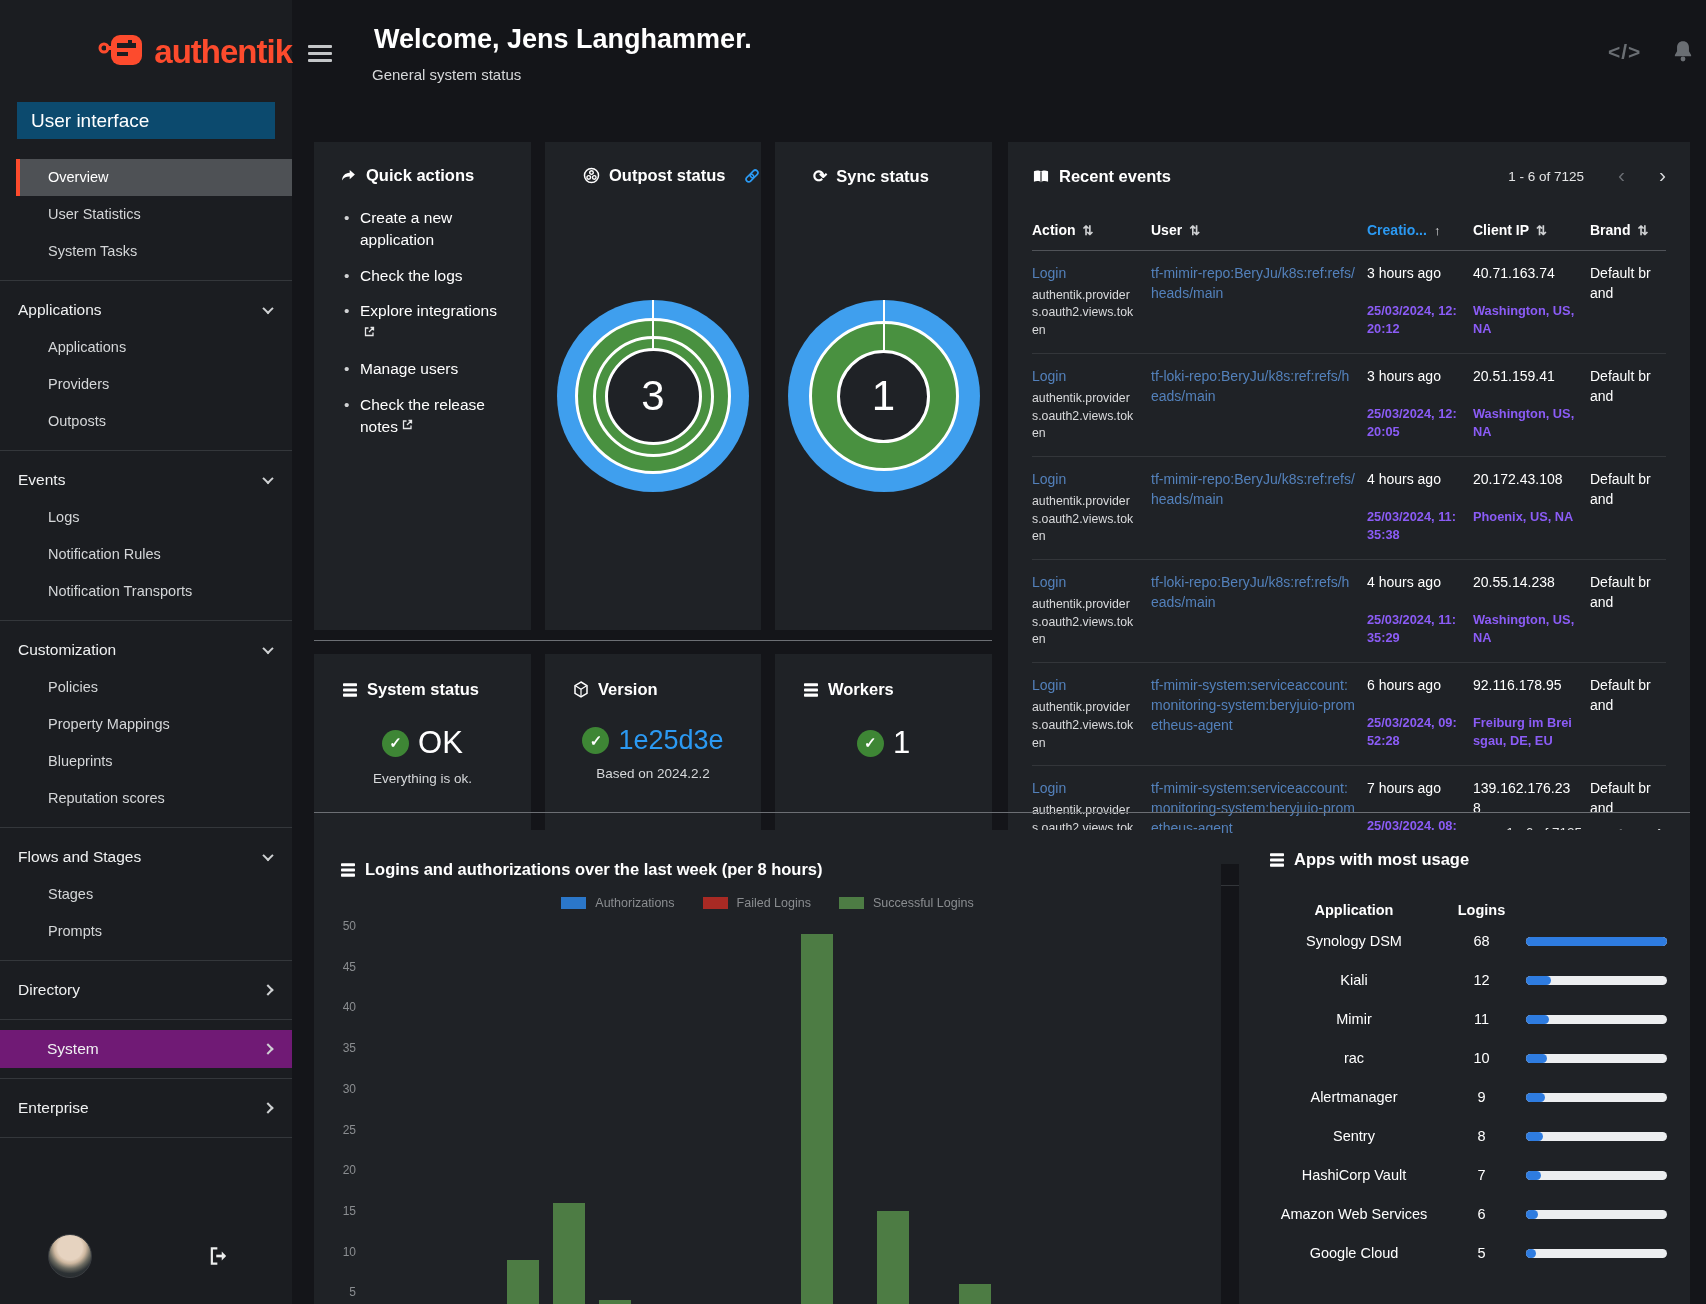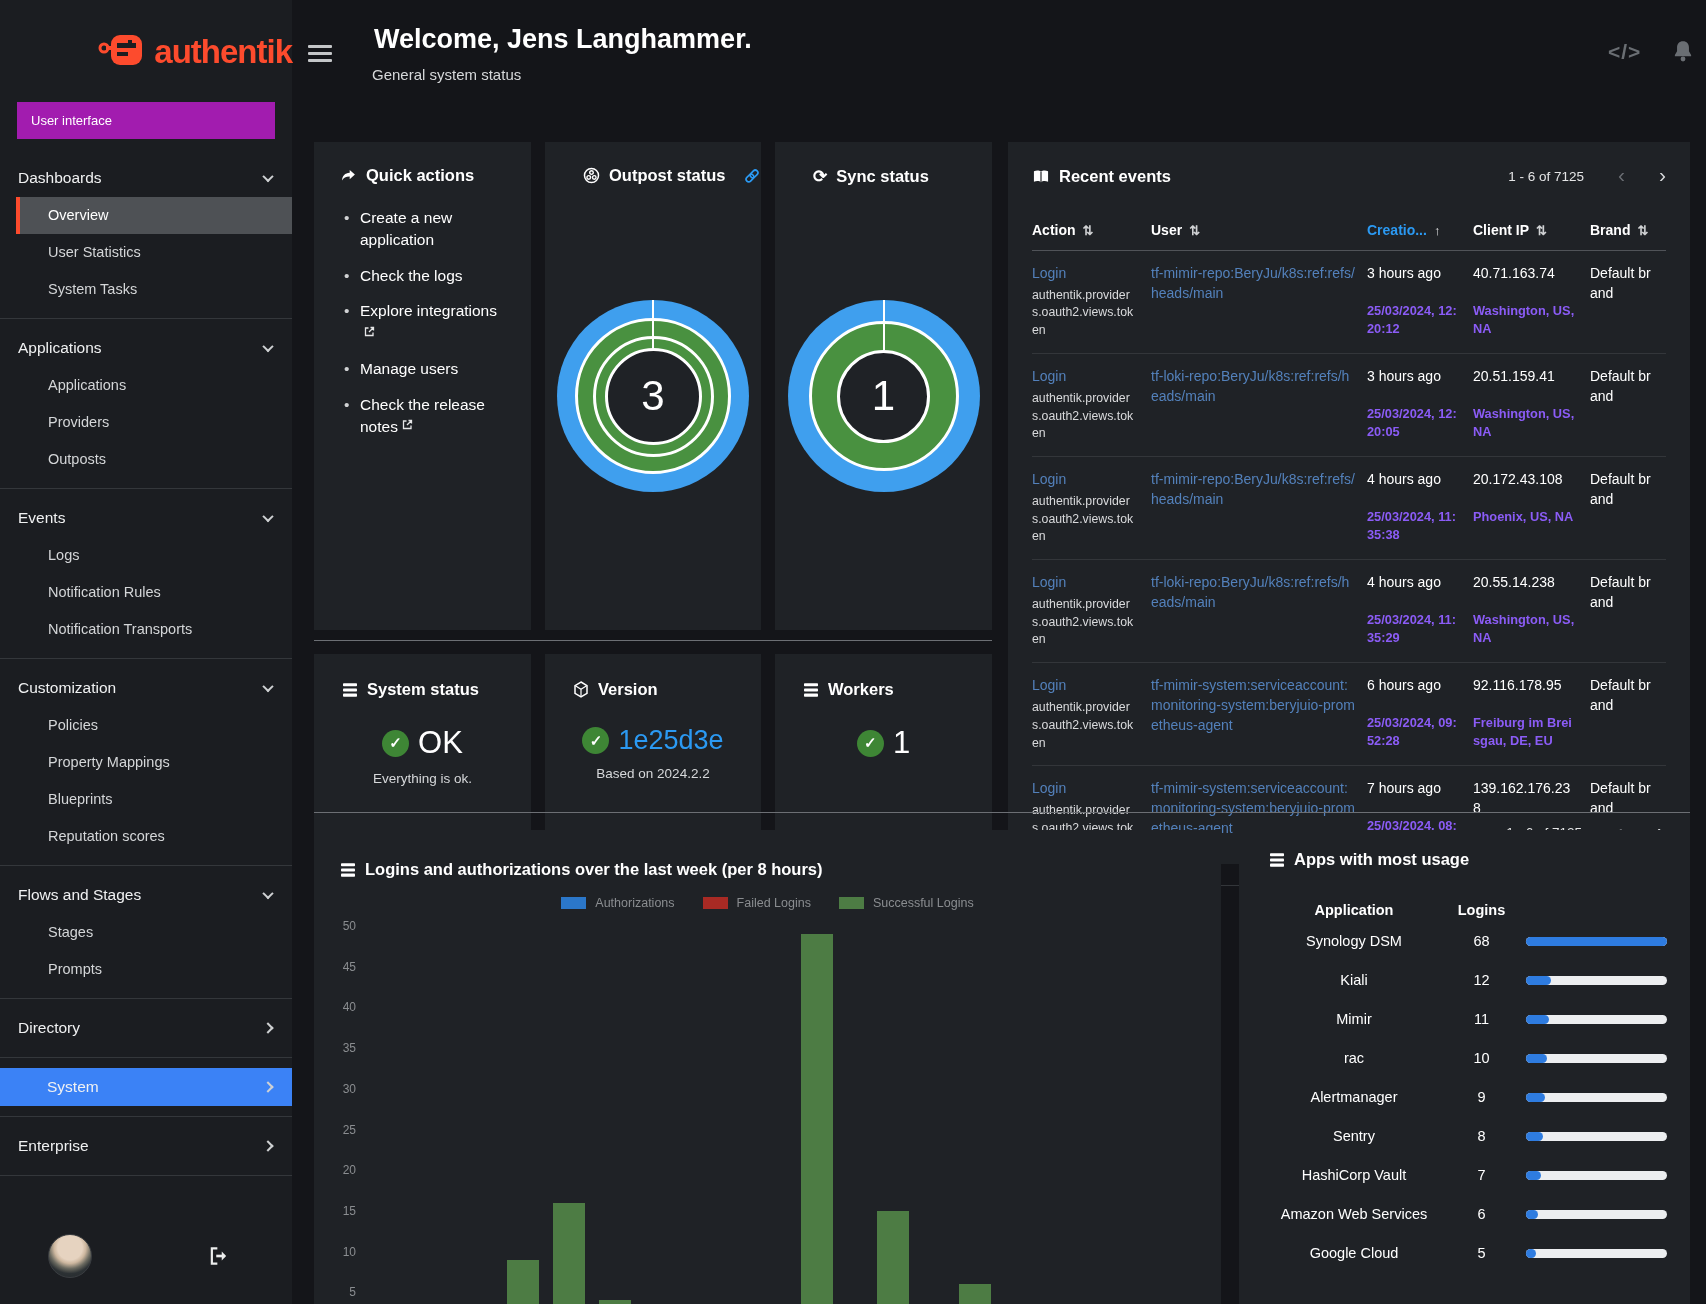--- a/index.html
+++ b/index.html
@@ -6,26 +6,26 @@
   html,body { width:1706px; height:1304px; overflow:hidden; background:#141519;
     font-family:"Liberation Sans", sans-serif; color:#fff; }
   body { position:relative; }
 
   
   .sidebar { position:absolute; left:0; top:0; width:292px; height:1304px;
     background:#1b1d21; z-index:5; }
   .logo { display:flex; align-items:center; gap:10px; padding:32px 0 0 34px;justify-content:flex-end; }
   .logo-text { color:#fd4b2d; font-size:33px; font-weight:bold; letter-spacing:-1px; }
   .ui-btn { display:block; width:258px; margin:30px 0 0 17px; height:37px;
-    background:#a21caf; color:#fff; border:none; font-size:13px; text-align:left;
+    background:#0c4a6e; color:#fff; border:none; font-size:19px; text-align:left;
     padding-left:14px; font-family:inherit; cursor:pointer; }
   .nav { margin-top:20px; }
   .group-head { display:flex; align-items:center; justify-content:space-between;
     height:38px; padding:0 20px 0 18px; font-size:15.5px; color:#f0f1f2; cursor:pointer; }
-  .group-head.hl { background:#3b82f6;padding-left:47px; }
+  .group-head.hl { background:#701a75;padding-left:47px; }
   .chev { width:8px; height:8px; border-right:2px solid #cfd1d3; border-bottom:2px solid #cfd1d3;
     display:inline-block; }
   .chev.down { transform:rotate(45deg) translate(-1px,-1px); }
   .chev.right { transform:rotate(-45deg); }
   .nav .item { height:37px; line-height:37px; padding-left:48px; font-size:14.5px;
     color:#d4d6d8; cursor:pointer; }
   .nav .item.active { background:#4e5155; color:#fff; border-left:4px solid #fd4b2d;
     margin-left:16px; padding-left:28px; }
   .nav .divider { height:1px; background:#34373b; margin:10px 0; }
   .side-footer { position:absolute; bottom:26px; left:0; right:0; display:flex;
@@ -148,24 +148,20 @@
       <rect x="8" y="14" width="9" height="4" fill="#fd4b2d"></rect>
       <rect x="13" y="3" width="31" height="30" rx="9" fill="#fd4b2d"></rect>
       <rect x="19" y="11" width="19" height="5" fill="#1b1d21"></rect>
       <rect x="19" y="20" width="11" height="4" fill="#1b1d21"></rect>
       <rect x="30" y="8" width="4" height="4" fill="#1b1d21"></rect>
     </svg>
     <span class="logo-text">authentik</span>
   </div>
   <button class="ui-btn">User interface</button>
   <nav class="nav" id="nav">
-      <div class="group-head">
-        <span>Dashboards</span>
-        <span class="chev down"></span>
-      </div>
       <div class="item active">Overview</div>
       <div class="item">User Statistics</div>
       <div class="item">System Tasks</div>
       <div class="divider"></div>
       <div class="group-head">
         <span>Applications</span>
         <span class="chev down"></span>
       </div>
       <div class="item">Applications</div>
       <div class="item">Providers</div>

